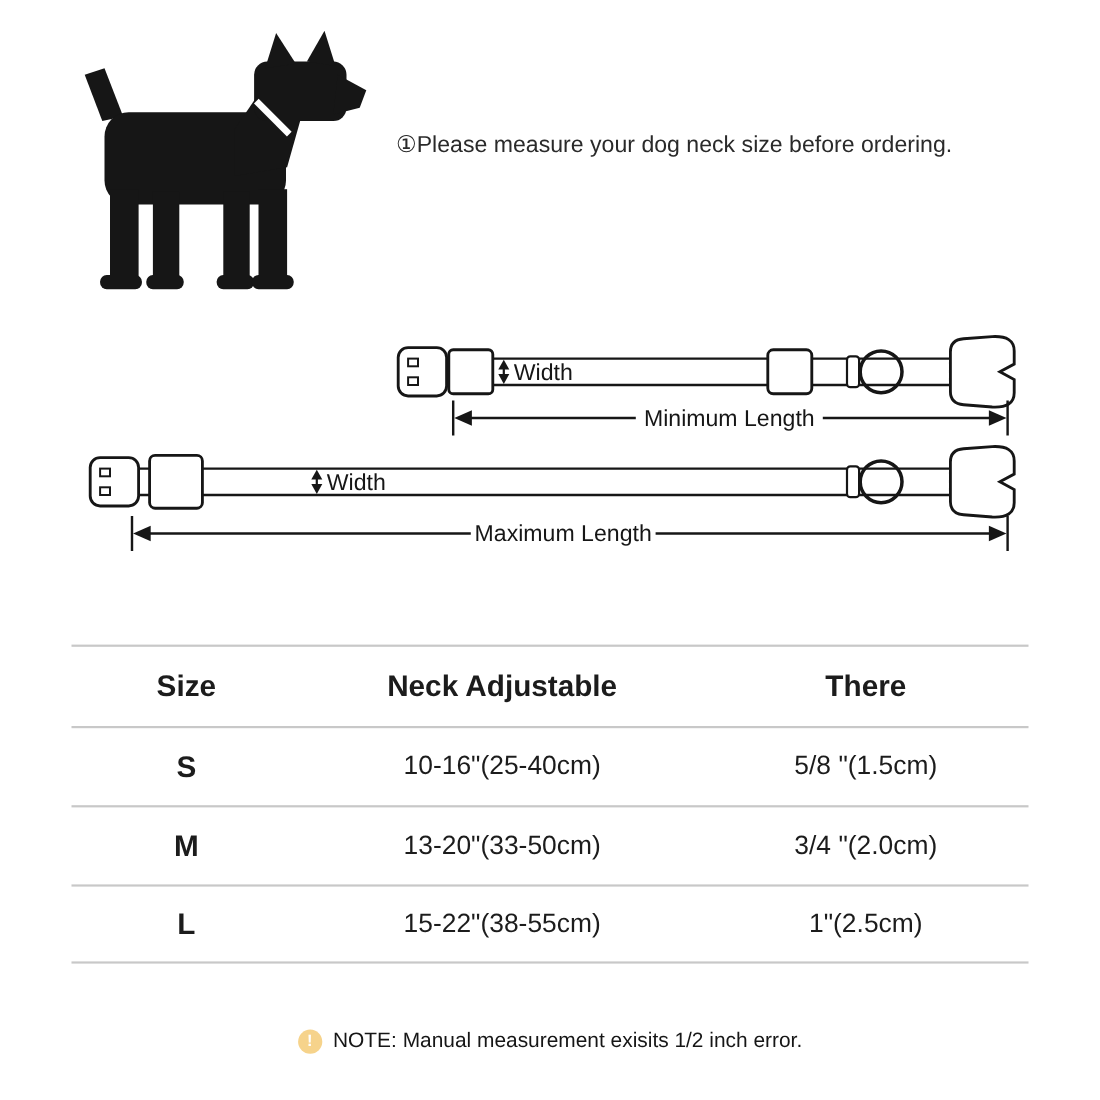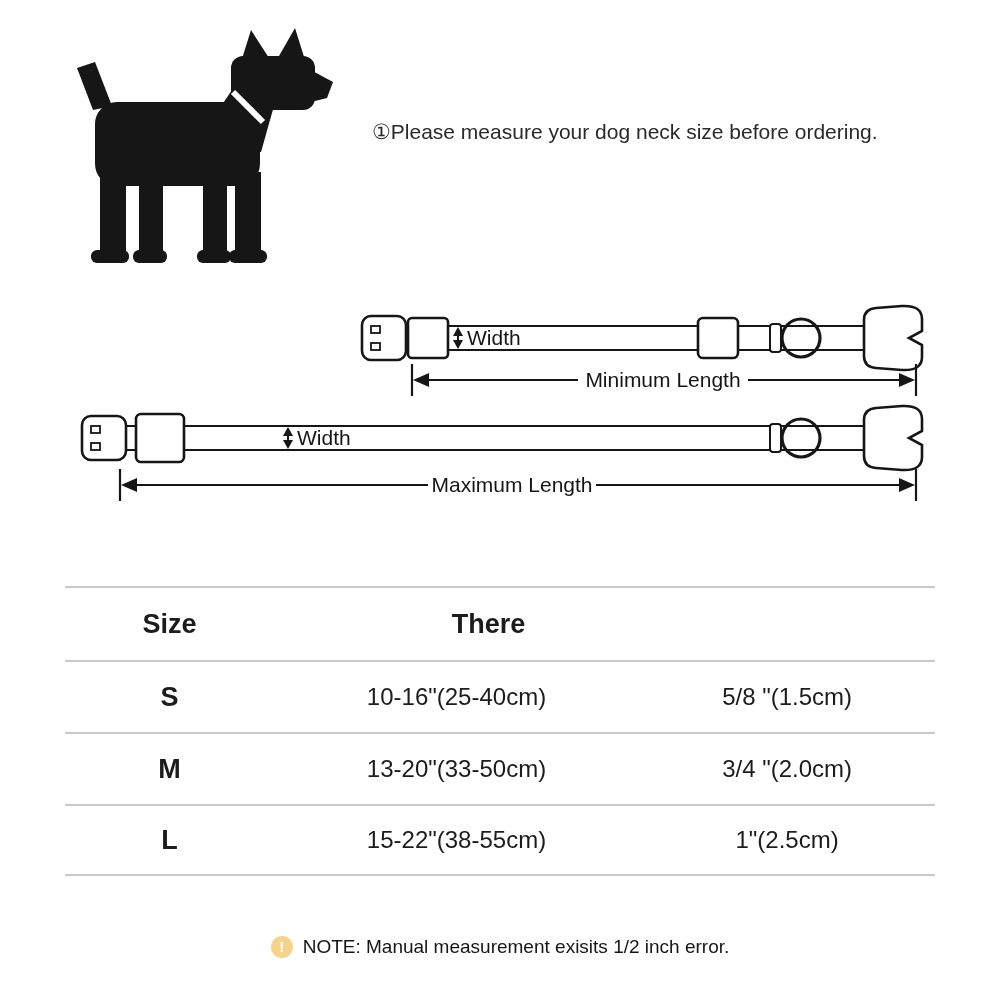--- a/index.html
+++ b/index.html
@@ -10,38 +10,38 @@
     color:#1c1c1c;
     position:relative;
     overflow:hidden;
   }
   .abs { position:absolute; }
 
   
   .dog { left:55px; top:22px; width:280px; height:255px; }
 
   
-  .instructions { left:372px; top:116px; width:552px; font-size:21px; line-height:1.55; color:#2a2a2a; }
+  .instructions { left:360px; top:116px; width:552px; font-size:21px; line-height:1.55; color:#2a2a2a; }
   .instr-item { padding-left:27px; text-indent:-27px; margin-bottom:9px; }
 
   
   .diagram { left:0; top:293px; width:1000px; height:222px; }
   .diagram text { font-family:"Liberation Sans", sans-serif; font-size:21px; fill:#161616; stroke:none; }
 
   
   .size-table { left:65px; top:586px; width:870px; font-size:24px; }
   .t-row {
     display:grid;
     grid-template-columns:24% 42% 34%;
     align-items:center;
     height:72px;
     border-top:2px solid #c8c8c8;
     text-align:center;
   }
-  .t-row.t-head { height:74px; font-weight:bold; font-size:27px;gap:32px; }
+  .t-row.t-head { height:74px; font-weight:bold; font-size:27px; }
   .t-row:last-child { border-bottom:2px solid #c8c8c8; }
   .cell-size { font-weight:bold; font-size:27px; }
 
   
   .note { left:0; top:936px; width:1000px; display:flex; justify-content:center; align-items:center; gap:10px; font-size:19px; color:#161616; }
   .note-icon {
     width:22px; height:22px; border-radius:50%;
     background:#f6d38b; color:#ffffff;
     font-weight:bold; font-size:15px; line-height:22px; text-align:center;
     flex:0 0 auto;
@@ -131,20 +131,21 @@
     <line x1="596" y1="192" x2="904" y2="192"></line>
     <polygon points="121,192 137,185 137,199" fill="#161616" stroke="none"></polygon>
     <polygon points="915,192 899,185 899,199" fill="#161616" stroke="none"></polygon>
   </g>
   <text x="512" y="199" text-anchor="middle">Maximum Length</text>
 </svg>
 
 <div class="abs size-table">
   <div class="t-row t-head">
     <div>Size</div>
+    <div>Neck Adjustable</div>
     <div>There</div>
   </div>
   <div class="t-row">
     <div class="cell-size">S</div>
     <div>10-16"(25-40cm)</div>
     <div>5/8 "(1.5cm)</div>
   </div>
   <div class="t-row">
     <div class="cell-size">M</div>
     <div>13-20"(33-50cm)</div>

